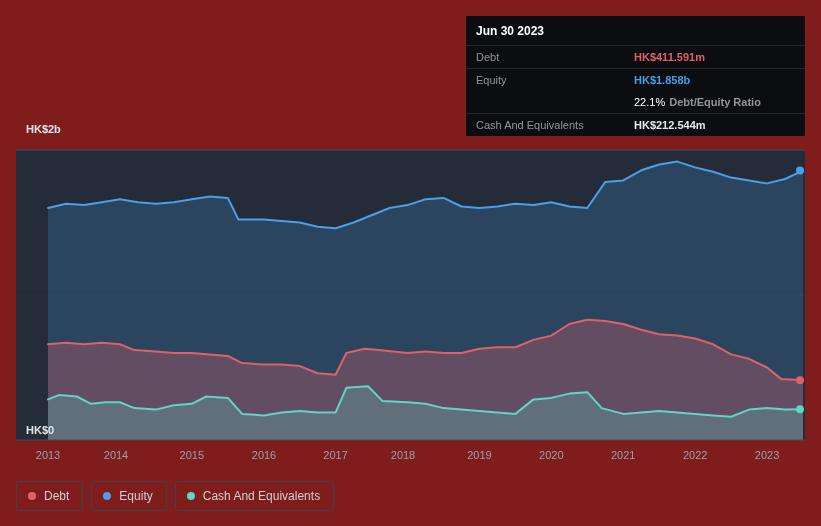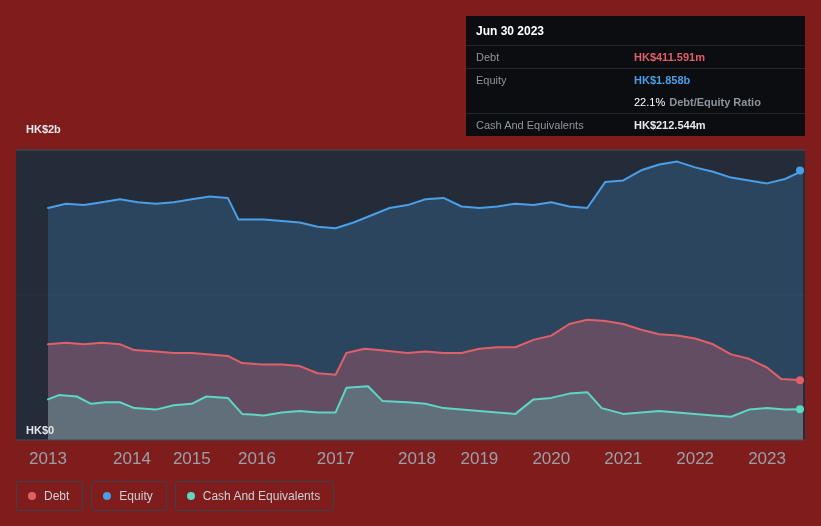--- a/index.html
+++ b/index.html
@@ -23,21 +23,21 @@
   .tt-label{width:122px;flex-shrink:0;color:#8f959d;}
   .tt-value{font-weight:bold;padding-left:36px;}
   .tt-ratio-pct{font-weight:normal;color:#ffffff;}
   .tt-ratio-text{color:#8f959d;font-weight:bold;margin-left:4px;}
   
   .y-label{position:absolute;left:26px;font-size:11px;font-weight:bold;color:#e3e6ea;z-index:3;}
   .y-label.top{top:123px;}
   .y-label.bottom{top:424px;}
   .chart-wrap{position:absolute;left:16px;top:137px;width:789px;height:306px;}
   .x-axis{position:absolute;left:16px;top:449px;width:789px;height:16px;}
-  .x-tick{position:absolute;transform:translateX(-50%);font-size:17px;color:#99a0aa;white-space:nowrap;}
+  .x-tick{position:absolute;transform:translateX(-50%);font-size:11px;color:#99a0aa;white-space:nowrap;}
   
   .legend{position:absolute;left:16px;top:481px;display:flex;gap:8px;}
   .legend-item{
     display:flex;align-items:center;gap:8px;
     border:1px solid #3a4252;border-radius:3px;
     padding:7px 13px 7px 11px;
     color:#ccd0d6;font-size:12px;cursor:pointer;background:transparent;
   }
   .legend-dot{width:8px;height:8px;border-radius:50%;flex-shrink:0;}
 </style>
@@ -82,25 +82,25 @@
         <line x1="0" y1="13" x2="789" y2="13" stroke="#434c5e" stroke-width="1"></line>
         <line x1="0" y1="303" x2="789" y2="303" stroke="#434c5e" stroke-width="1"></line>
         <circle cx="784" cy="33.589999999999975" r="4" fill="#4a9fe8"></circle>
         <circle cx="784" cy="243.31930499999999" r="4" fill="#e0606a"></circle>
         <circle cx="784" cy="272.18112" r="4" fill="#5fd6c5"></circle>
       </svg>
   </div>
 
   <div class="x-axis" id="x-axis">
       <span class="x-tick" style="left: 32px;">2013</span>
-      <span class="x-tick" style="left: 116px; text-align: center;">2014</span>
+      <span class="x-tick" style="left: 100px; text-align: center;">2014</span>
       <span class="x-tick" style="left: 175.81px; text-align: right;">2015</span>
-      <span class="x-tick" style="left: 241px;">2016</span>
+      <span class="x-tick" style="left: 248px;">2016</span>
       <span class="x-tick" style="left: 319.619px;">2017</span>
-      <span class="x-tick" style="left: 401px;">2018</span>
+      <span class="x-tick" style="left: 387px;">2018</span>
       <span class="x-tick" style="left: 463.429px;">2019</span>
       <span class="x-tick" style="left: 535.333px;">2020</span>
       <span class="x-tick" style="left: 607.238px;">2021</span>
       <span class="x-tick" style="left: 679.143px;">2022</span>
       <span class="x-tick" style="left: 751.048px;">2023</span>
     </div>
 
   <div class="legend">
     <div class="legend-item">
       <span class="legend-dot" style="background: rgb(224, 96, 106);"></span>

